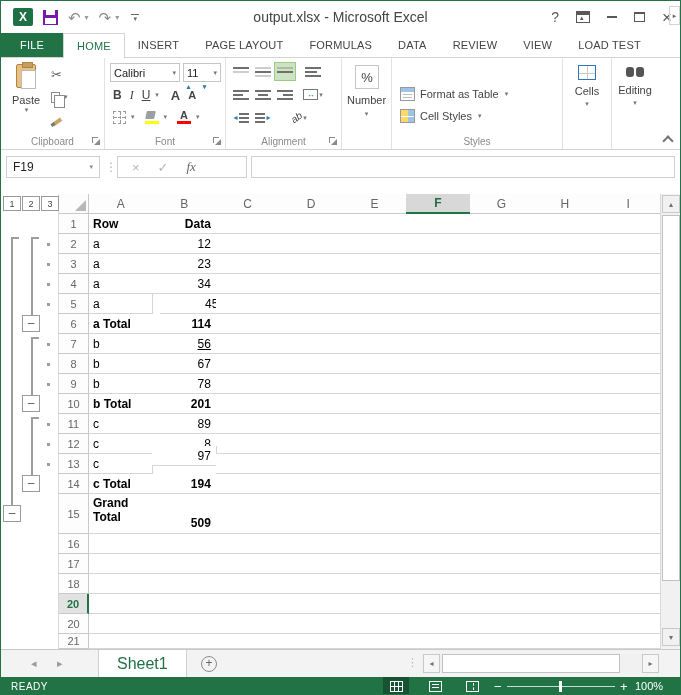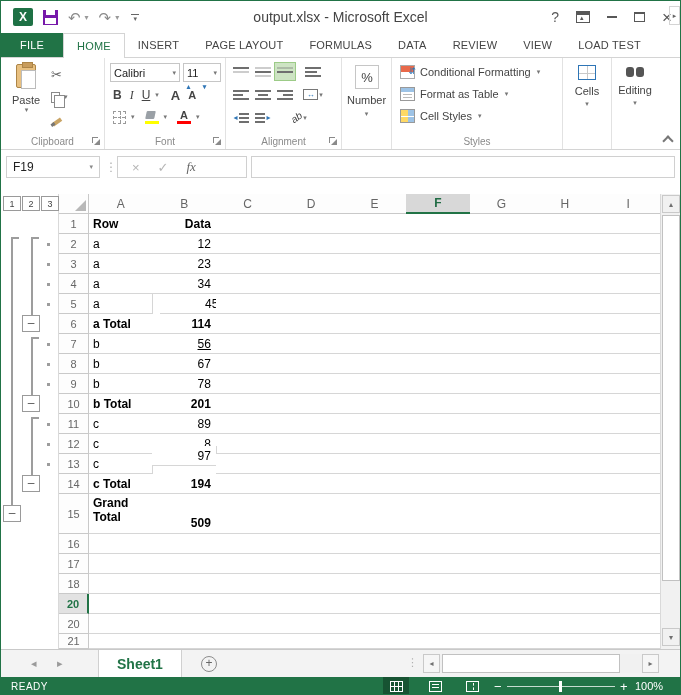--- a/index.html
+++ b/index.html
@@ -134,21 +134,21 @@
   .oline { position:absolute; background:#9d9d9d; }
   .odot { position:absolute; width:3px; height:3px; background:#9d9d9d; }
   .obtn { position:absolute; width:18px; height:17px; border:1px solid #9a9a9a; background:#fff; color:#555; font-size:12px; line-height:14px; text-align:center; }
   .vscroll { position:absolute; right:0; top:0; width:20px; height:455px; background:#f1f1f1; border-left:1px solid #d9d9d9; }
   .scr-arrow { position:absolute; left:1px; width:18px; height:18px; background:#f1f1f1; border:1px solid #c9c9c9; color:#707070; font-size:8px; display:flex; align-items:center; justify-content:center; }
   .vthumb { position:absolute; left:1px; top:21px; width:18px; height:366px; background:#fff; border:1px solid #c1c1c1; }
 
   
   .sheetbar { position:absolute; left:0; top:648px; right:0; height:28px; background:#f3f3f3; border-top:1px solid #c9c9c9; }
   .nav-ar { position:absolute; top:7px; color:#9a9a9a; font-size:11px; }
-  .stab { position:absolute; left:97px; top:0; height:27px; padding:14px 18px; background:#fff; border-left:1px solid #d0d0d0; border-right:1px solid #d0d0d0; border-bottom:3px solid #217346; color:#217346; font-weight:bold; font-size:14px; display:flex; align-items:center; }
+  .stab { position:absolute; left:97px; top:0; height:27px; padding:14px 18px; background:#fff; border-left:1px solid #d0d0d0; border-right:1px solid #d0d0d0; border-bottom:3px solid #217346; color:#217346; font-weight:normal; font-size:16px; display:flex; align-items:center; }
   .addsheet { position:absolute; left:200px; top:6px; width:16px; height:16px; border:1px solid #8c8c8c; border-radius:50%; color:#666; font-size:12px; line-height:13px; text-align:center; }
   .hsep { position:absolute; left:406px; top:6px; color:#b0b0b0; font-size:11px; }
   .hscroll { position:absolute; left:422px; top:4px; width:236px; height:19px; background:#f1f1f1; }
   .h-ar { position:absolute; top:0; width:17px; height:19px; border:1px solid #c9c9c9; background:#f6f6f6; color:#707070; font-size:8px; display:flex; align-items:center; justify-content:center; }
   .hthumb { position:absolute; left:19px; top:0; width:178px; height:19px; background:#fff; border:1px solid #c1c1c1; }
 
   
   .statusbar { position:absolute; left:0; top:676px; right:0; bottom:0; background:#217346; color:#fff; }
   .st-mode { position:absolute; left:10px; top:4px; font-size:10px; letter-spacing:.5px; }
   .viewbtn { position:absolute; top:0; width:26px; height:18px; display:flex; align-items:center; justify-content:center; }
@@ -349,25 +349,20 @@
       <div class="launcher"></div>
     </div>
 
     <div class="rgroup g-number">
       <div class="pct-box">%</div>
       <div class="num-lbl">Number</div>
       <div class="num-car">▾</div>
     </div>
 
     <div class="rgroup g-styles">
-      <div class="style-item" style="top:5px;">
-        <span class="ic16 ic-cf"></span>
-        <span>Conditional Formatting</span>
-          <span class="car-s">▾</span>
-      </div>
       <div class="style-item" style="top:27px;">
         <span class="ic16 ic-fat"></span>
         <span>Format as Table</span>
           <span class="car-s">▾</span>
       </div>
       <div class="style-item" style="top:49px;">
         <span class="ic16 ic-cs"></span>
         <span>Cell Styles</span>
           <span class="car-s">▾</span>
       </div>

